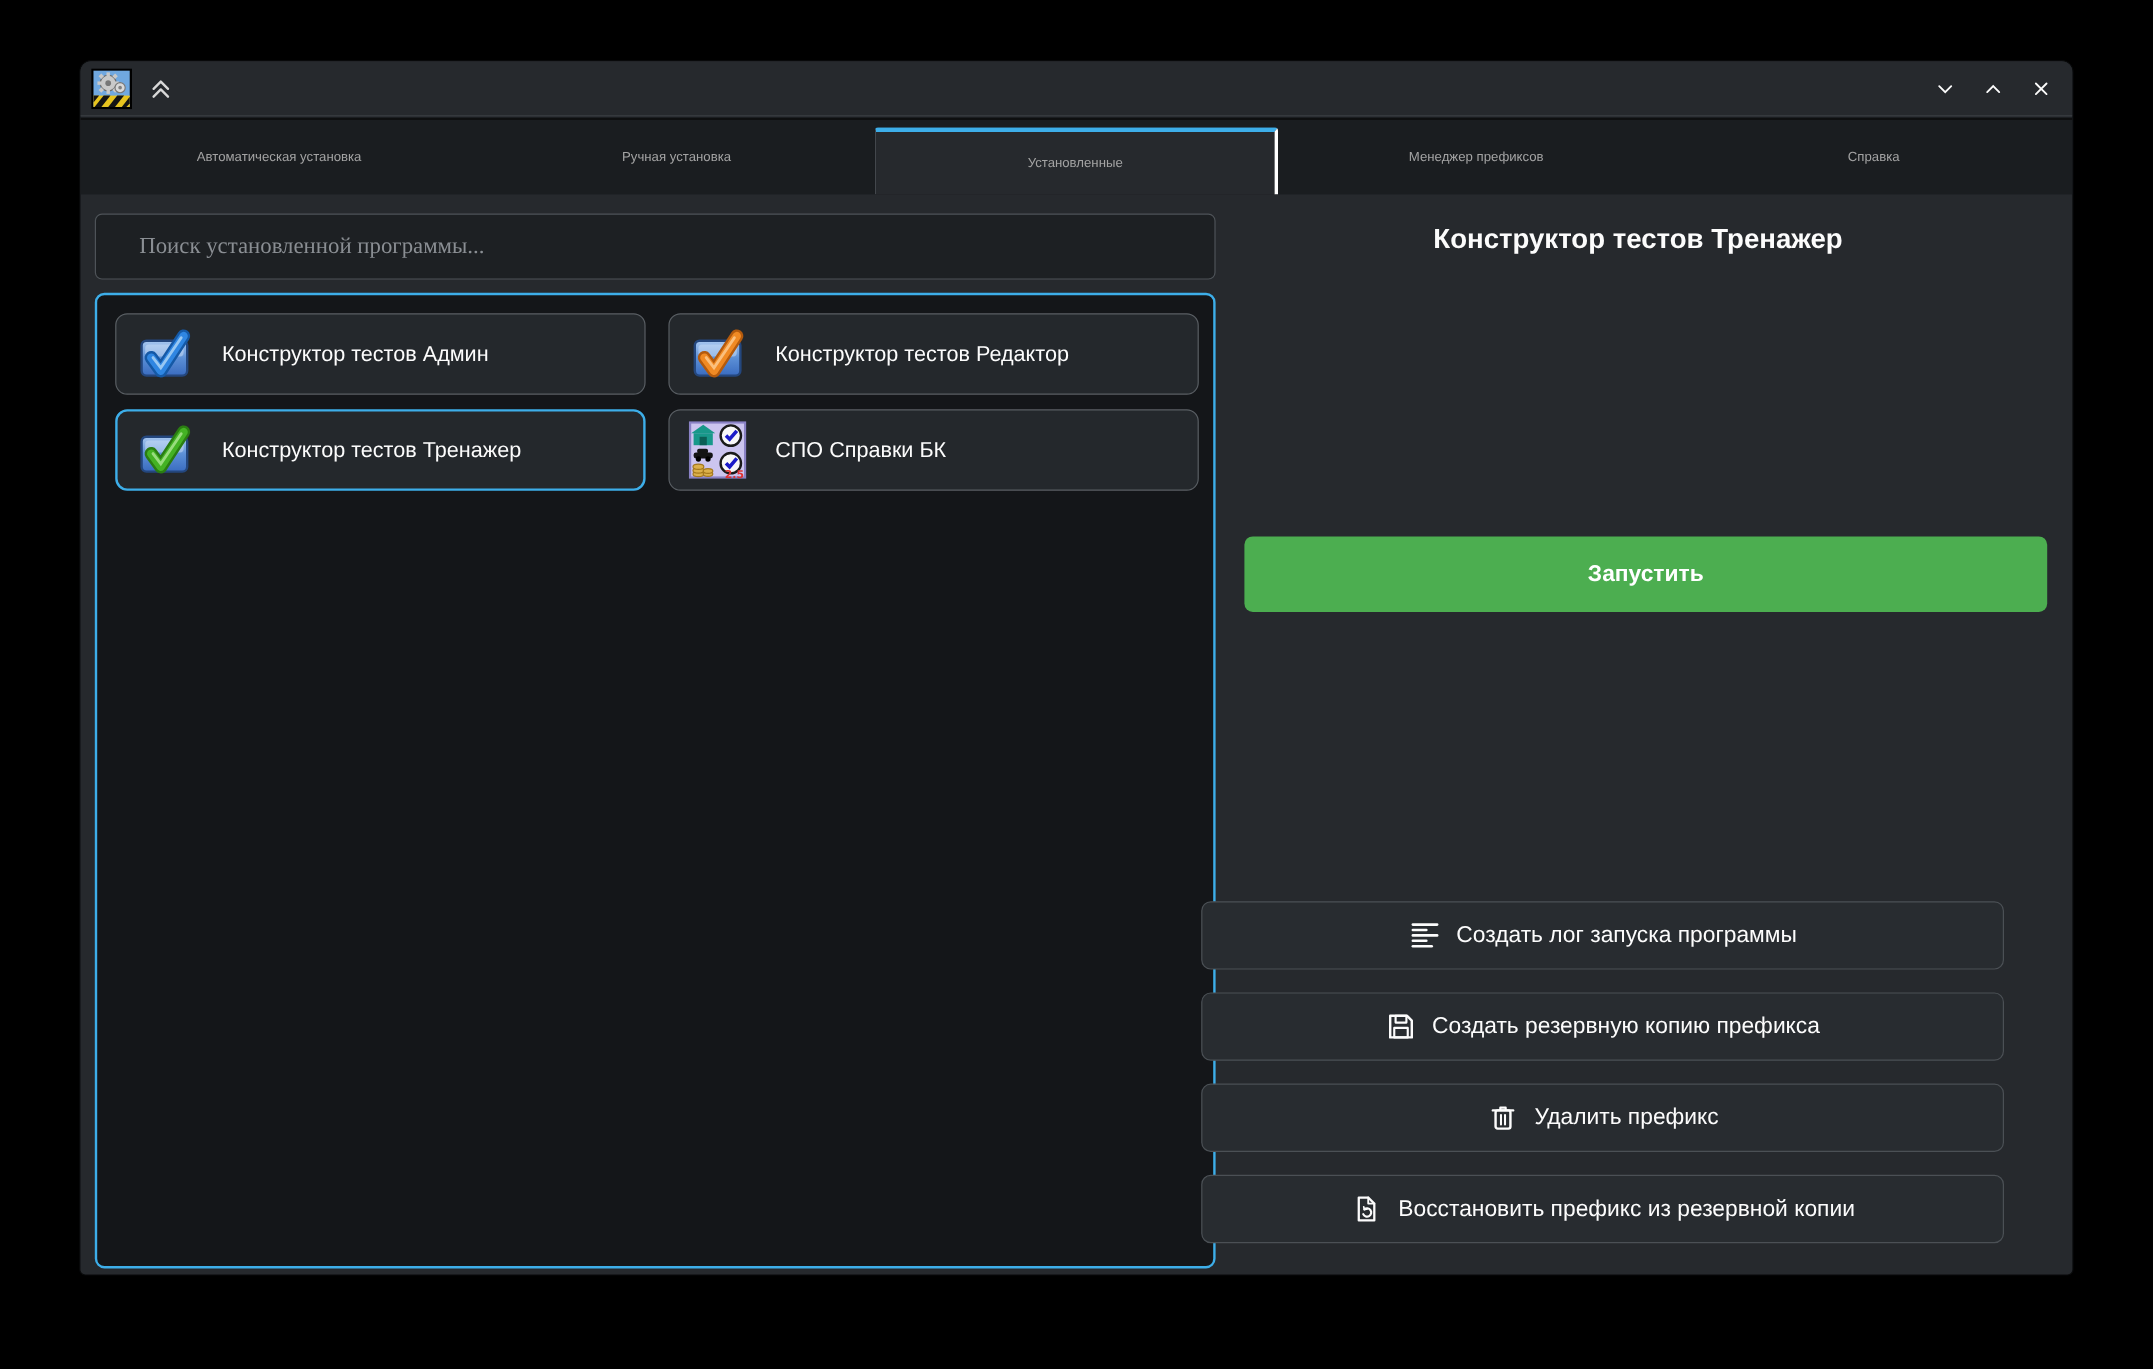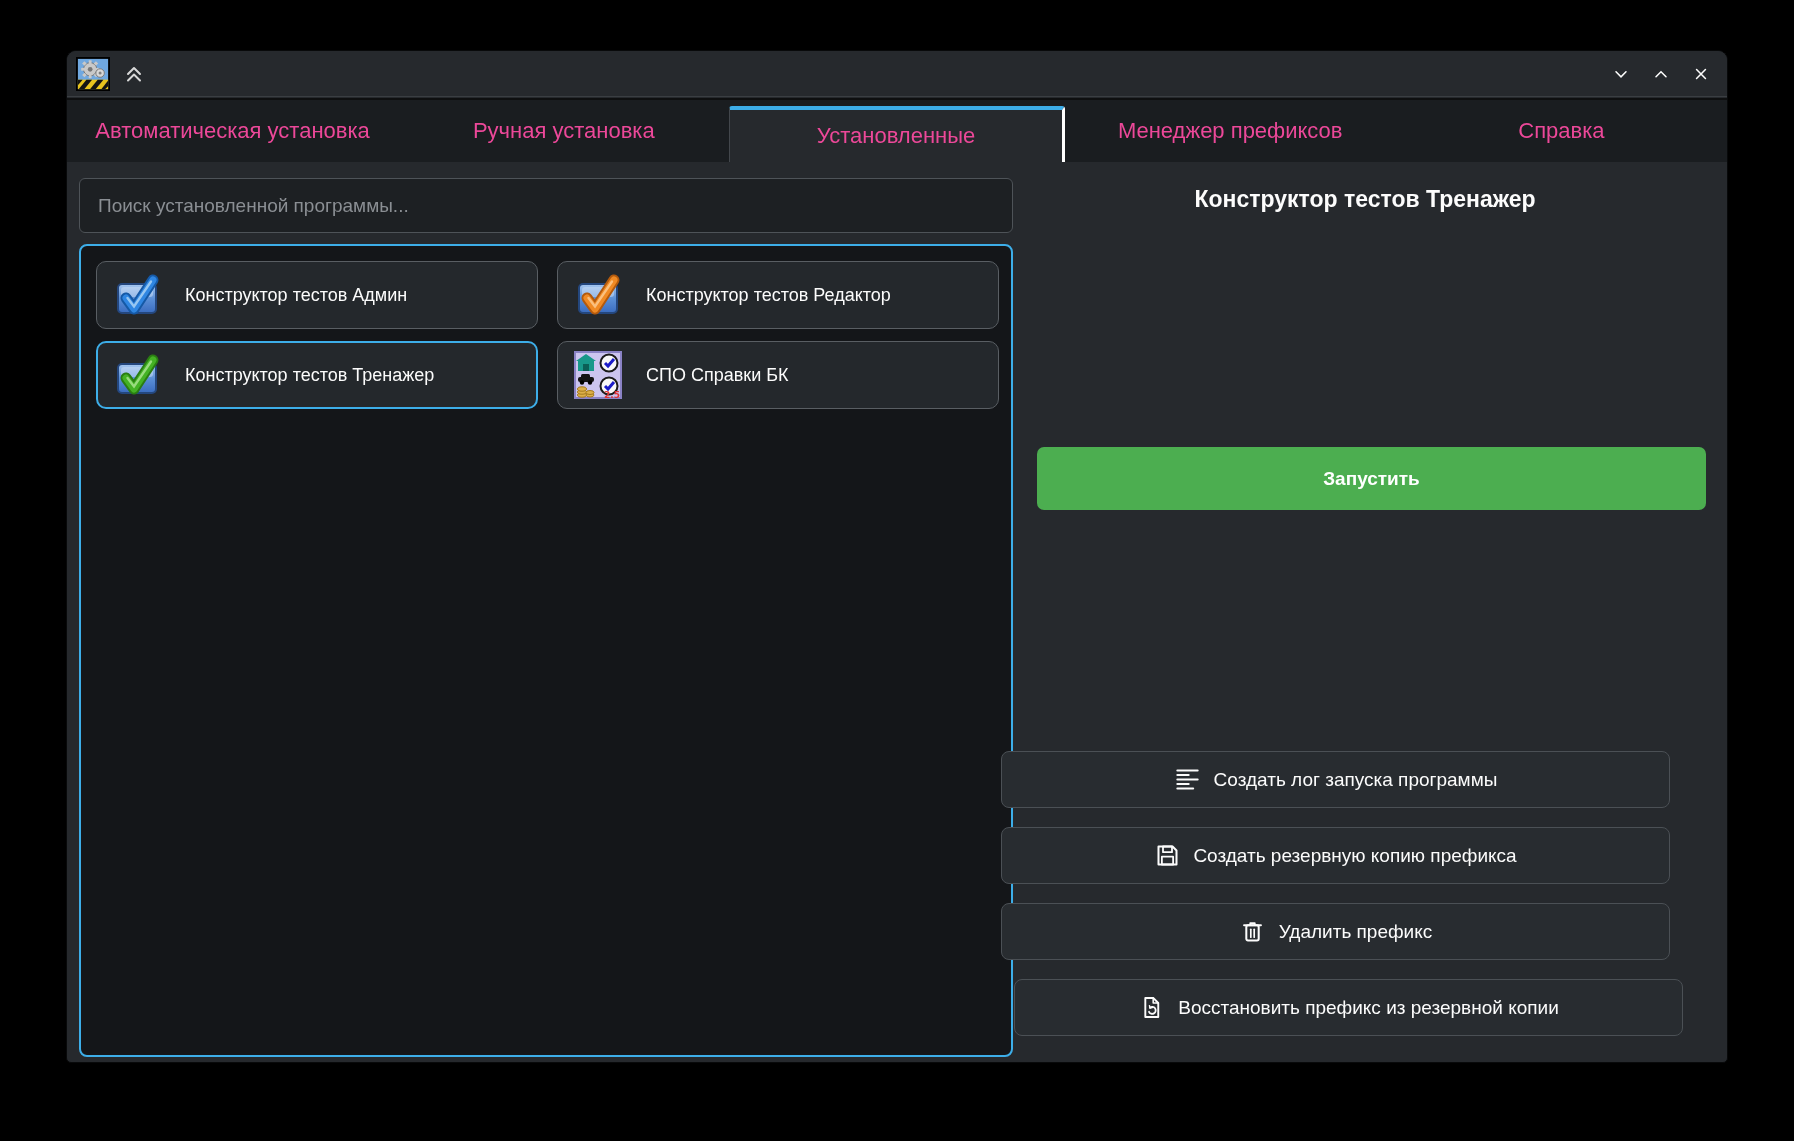--- a/index.html
+++ b/index.html
@@ -25,34 +25,34 @@
   }
   .win-controls { margin-left:auto; margin-right:10px; display:flex; gap:8px; }
   .win-ctrl { width:32px; height:30px; display:flex; align-items:center; justify-content:center; border-radius:4px; }
   
   .tabbar {
     position:absolute; left:0; top:49px; right:0; height:62px;
     display:flex; background:#1a1d20;
   }
   .tab {
     flex:1 1 0; display:flex; align-items:center; justify-content:center;
-    color:#ec4899; font-size:22px; cursor:default;
+    color:#a3a3a3; font-size:11px; cursor:default;
   }
   .tab.active {
     margin-top:6px; background:#26292d;
     border-top:4px solid #3daee9;
     border-left:1px solid #43474c; border-right:3px solid #ffffff;
     border-radius:3px 3px 0 0;
   }
   
   .search-input {
     position:absolute; left:12px; top:127px; width:934px; height:55px;
     background:#1d2023; border:1px solid #4e5358; border-radius:6px;
-    color:#fcfcfc; font-size:19px; padding:0 18px; outline:none;
-    font-family:Liberation Sans, sans-serif;
+    color:#fcfcfc; font-size:19px; padding:0 36px; outline:none;
+    font-family:Liberation Serif, serif;
   }
   .search-input::placeholder { color:#8a8e93; opacity:1; }
   .program-list {
     position:absolute; left:12px; top:193px; width:934px; height:813px;
     background:#141619; border:2px solid #3daee9; border-radius:8px;
     padding:15px 12px 15px 15px;
     display:grid; grid-template-columns:1fr 1fr; gap:12px 19px;
     align-content:start;
   }
   .program-item {
@@ -74,21 +74,21 @@
     font-family:"Liberation Sans", sans-serif;
   }
   .action-button {
     position:absolute; left:934px; width:669px; height:57px;
     background:#282c30; border:1px solid #4b5055; border-radius:8px;
     color:#fcfcfc; font-size:19px;
     display:flex; align-items:center; justify-content:center; gap:13px;
     font-family:"Liberation Sans", sans-serif;
   }
   .action-button svg { flex:0 0 auto; }
-  .ab1 { top:700px; } .ab2 { top:776px;gap:12px; } .ab3 { top:852px; } .ab4 { top:928px;margin-left:13px; }
+  .ab1 { top:700px; } .ab2 { top:776px;gap:12px; } .ab3 { top:852px; } .ab4 { top:928px; }
   .ctl-stroke { stroke:#fcfcfc; stroke-width:1.4; fill:none; stroke-linecap:round; }
   .icon-stroke { stroke:#fcfcfc; fill:none; stroke-linecap:round; stroke-linejoin:round; }
 </style>
 </head>
 <body>
 
 <div class="window">
 
   <div class="titlebar">
     <div class="app-icon-btn">

